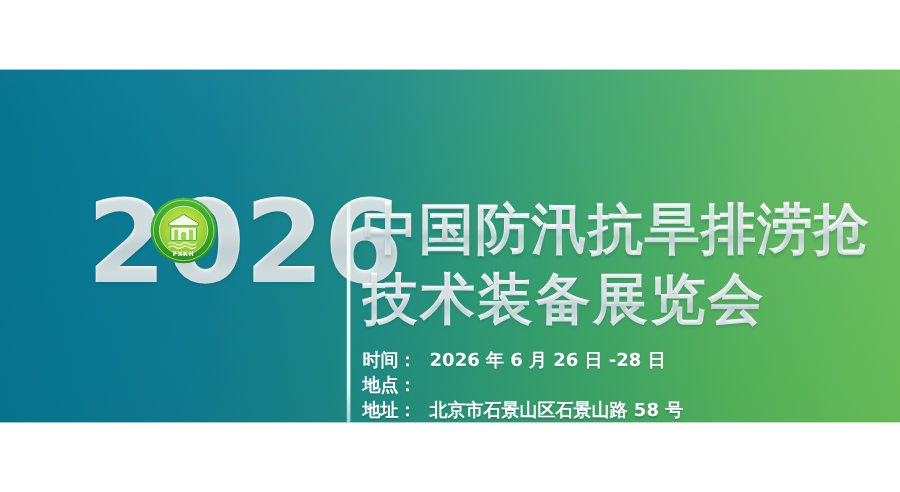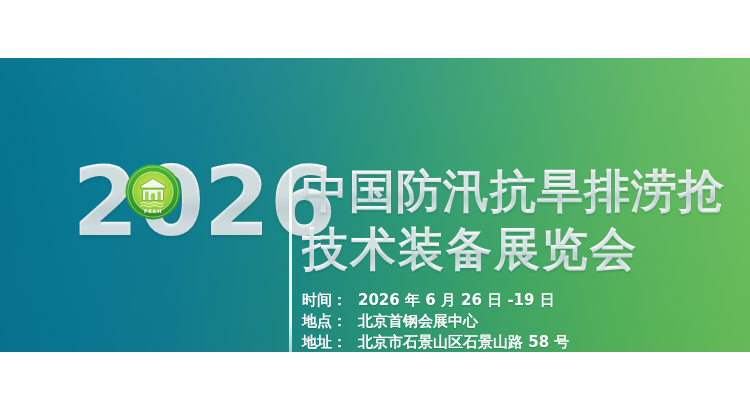--- a/index.html
+++ b/index.html
@@ -198,25 +198,24 @@
 
     <div class="divider"></div>
 
     <div class="right-block">
       <div class="headline line1">中国防汛抗旱排涝抢</div>
       <div class="headline line2">技术装备展览会</div>
 
       <div class="info">
         <div class="info-row">
           <span class="info-label">时间：</span>
-          <span class="info-value">2026 年 6 月 26 日 -19 日</span>
+          <span class="info-value">2026 年 6 月 26 日 -28 日</span>
         </div>
         <div class="info-row">
           <span class="info-label">地点：</span>
-          <span class="info-value">北京首钢会展中心</span>
         </div>
         <div class="info-row">
           <span class="info-label">地址：</span>
           <span class="info-value">北京市石景山区石景山路 58 号</span>
         </div>
       </div>
     </div>
 
   </div>
 </div>

